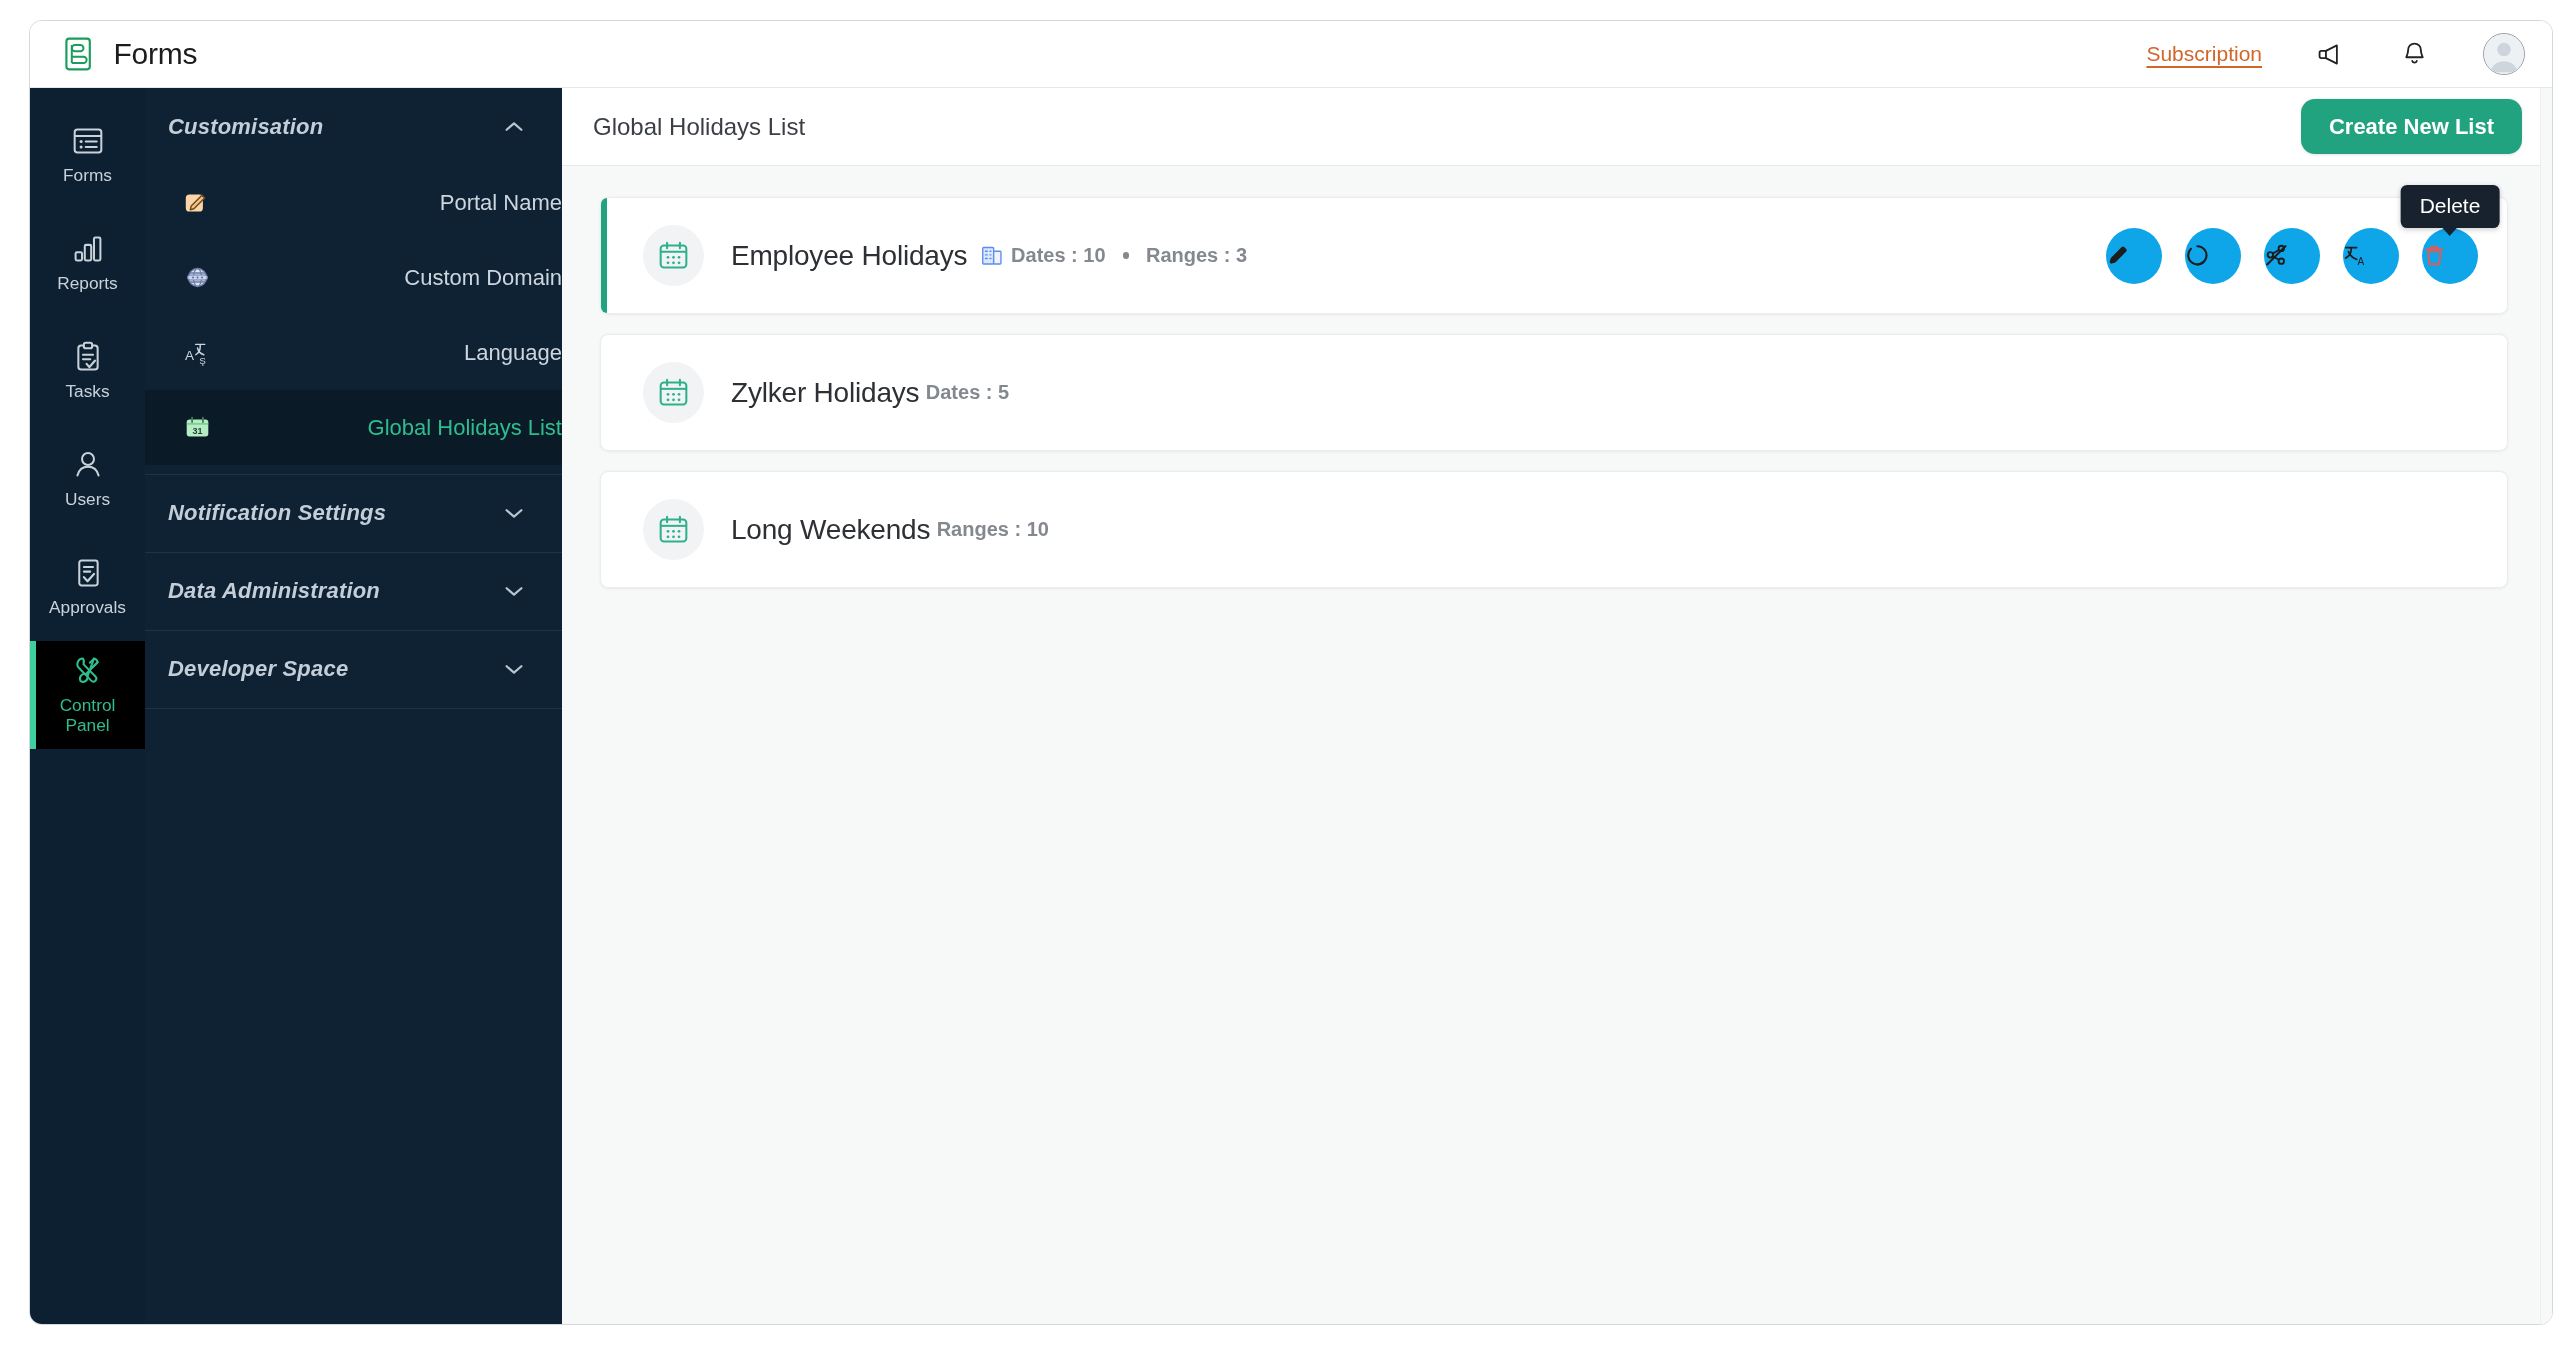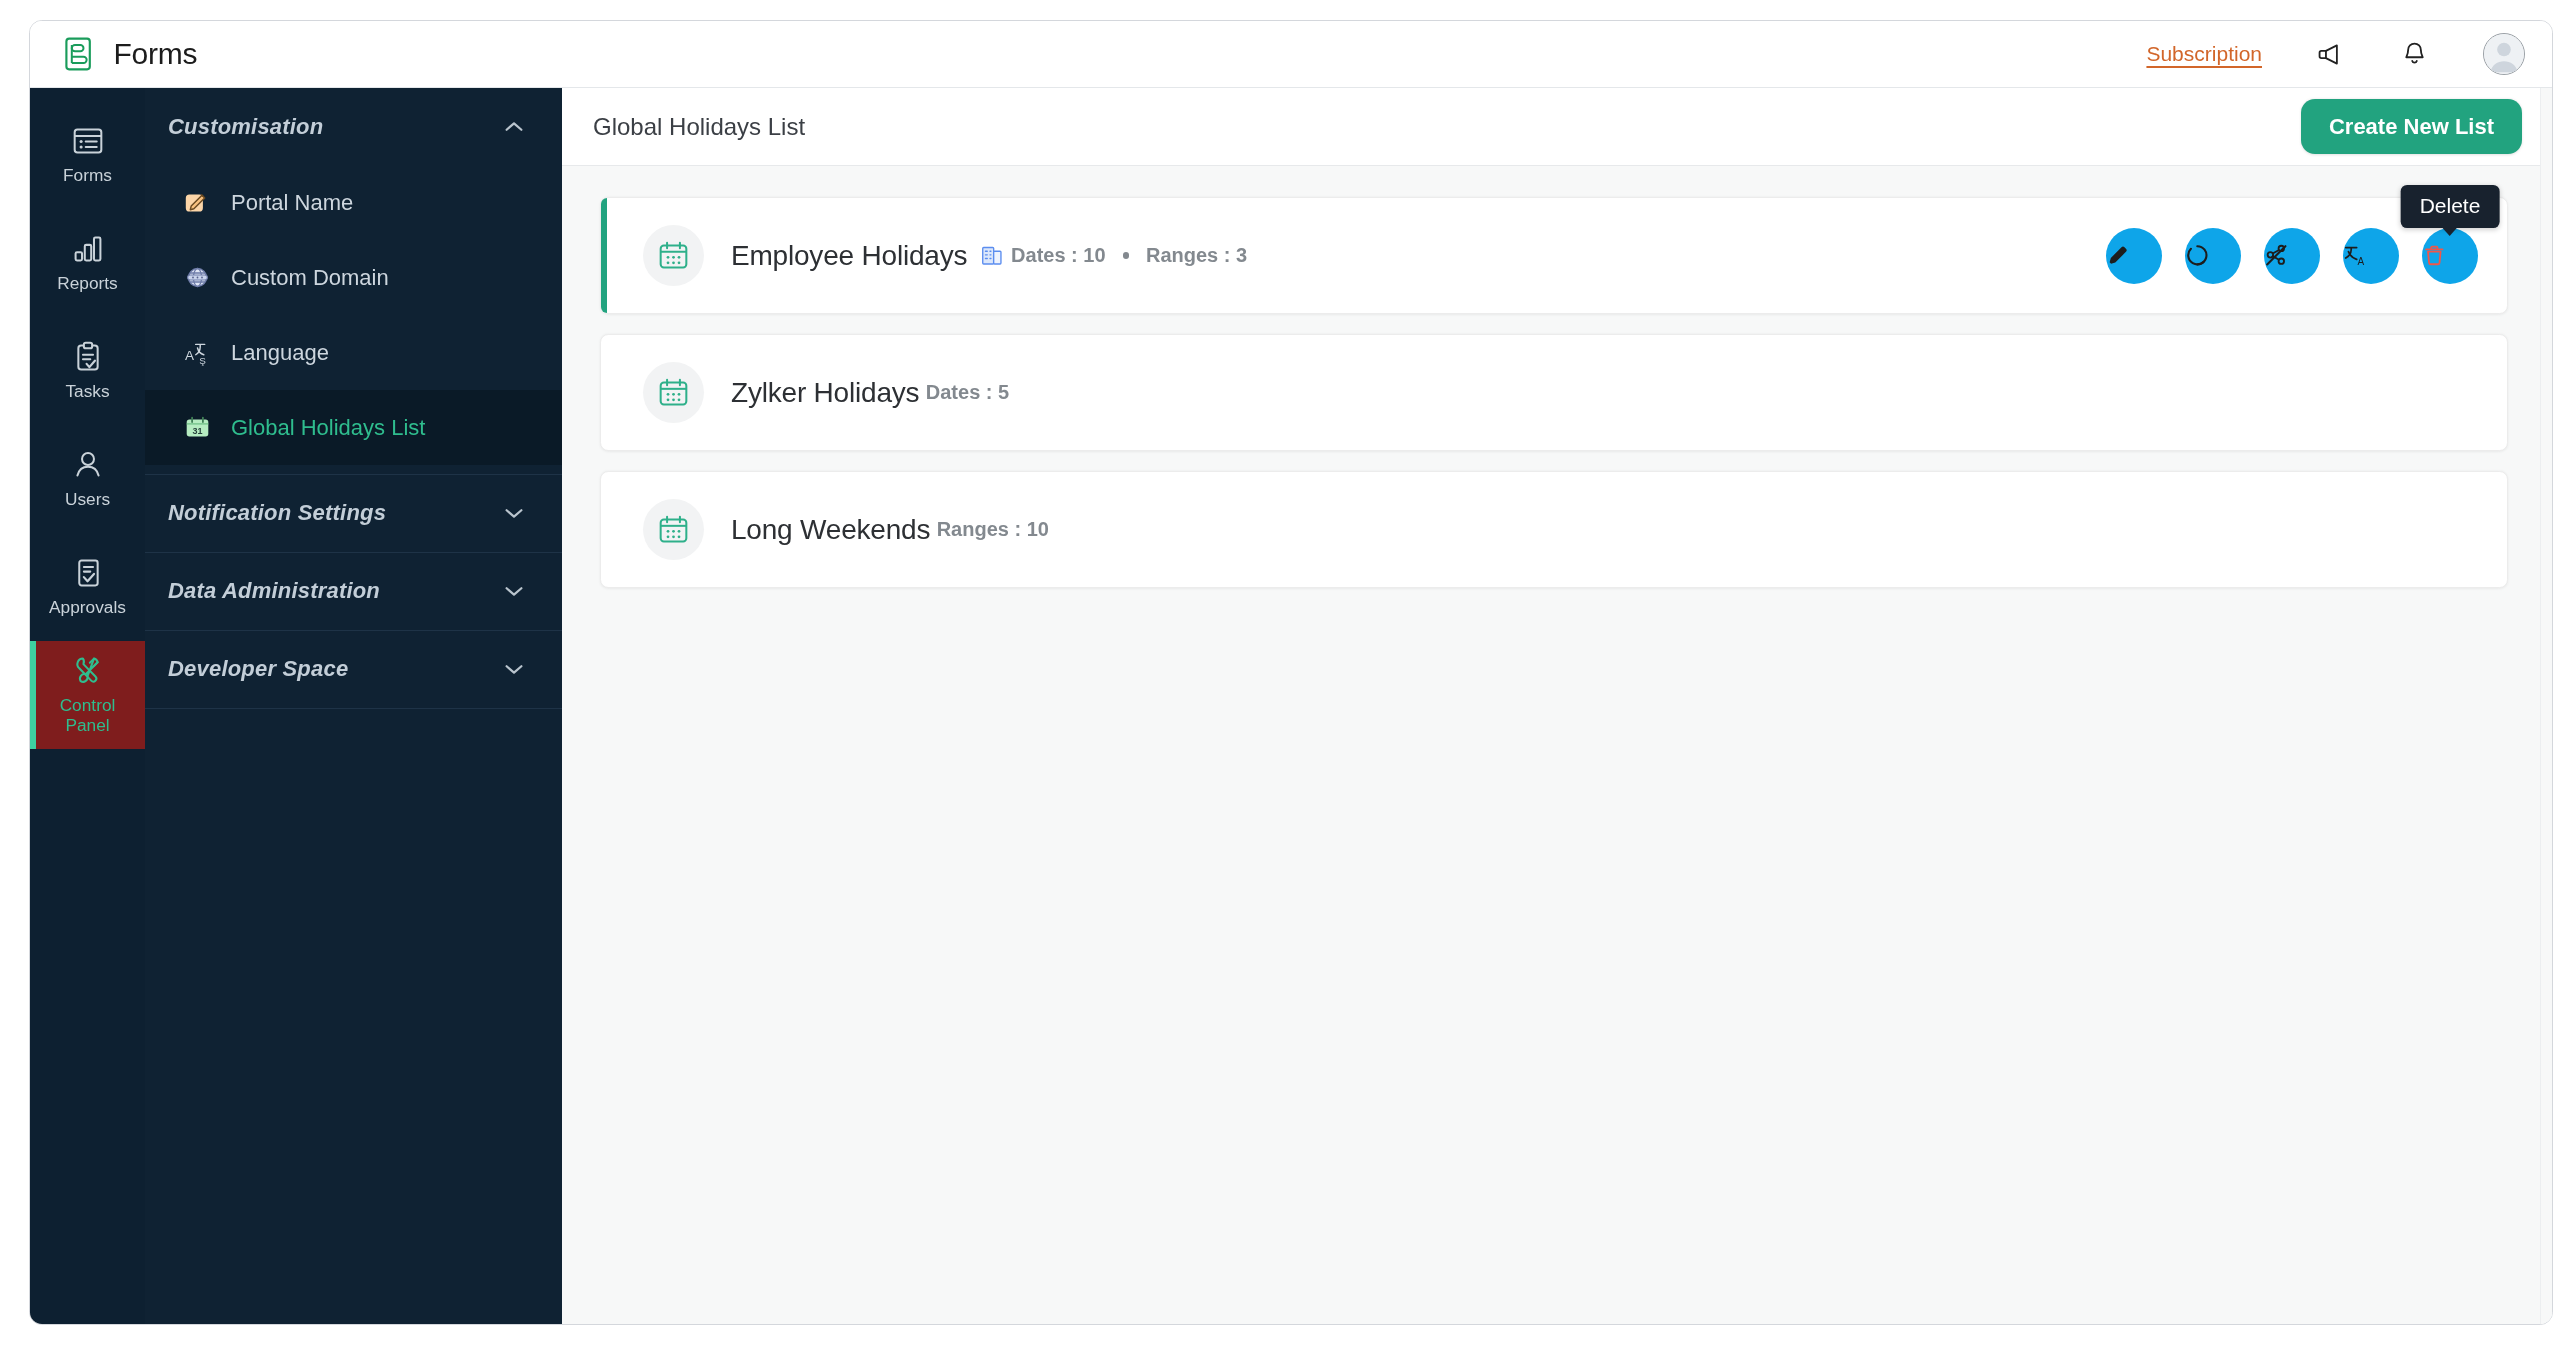--- a/index.html
+++ b/index.html
@@ -90,21 +90,21 @@
     color: #c9d2d9;
   }
   .rail-item .rail-label {
     font-size: 17.3px;
     line-height: 20px;
     text-align: center;
     color: #c9d2d9;
   }
   .rail-item svg { display: block; }
   .rail-item.active {
-    background: #7f1d1d;
+    background: #000000;
     color: #28b487;
   }
   .rail-item.active .rail-label { color: #2fbd8e; }
   .rail-item.active::before {
     content: "";
     position: absolute;
     left: 0; top: 0; bottom: 0;
     width: 6.4px;
     background: #3ecfa0;
   }
@@ -139,20 +139,21 @@
   }
   .nav-divider { height: 0.9px; background: #1e3347; margin: 0; }
   .nav-items { padding-bottom: 9px; }
   .nav-item {
     height: 75px;
     display: flex;
     align-items: center;
     gap: 20px;
     padding-left: 39px;
     cursor: pointer;
+    justify-content: space-between;
   }
   .nav-item .nav-label {
     font-size: 22px;
     color: #cdd6de;
   }
   .nav-item.active { background: #0a1a27; }
   .nav-item.active .nav-label { color: #2fbd8e; }
   .nav-ico { width: 27px; height: 27px; display: block; flex: none; }
 
   

